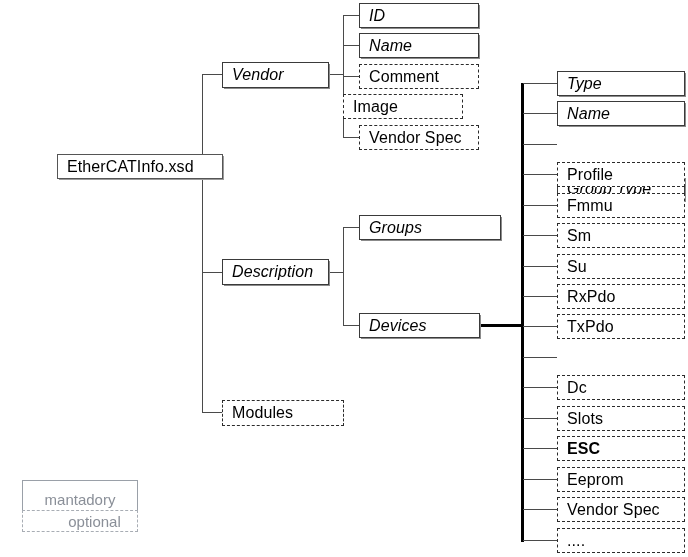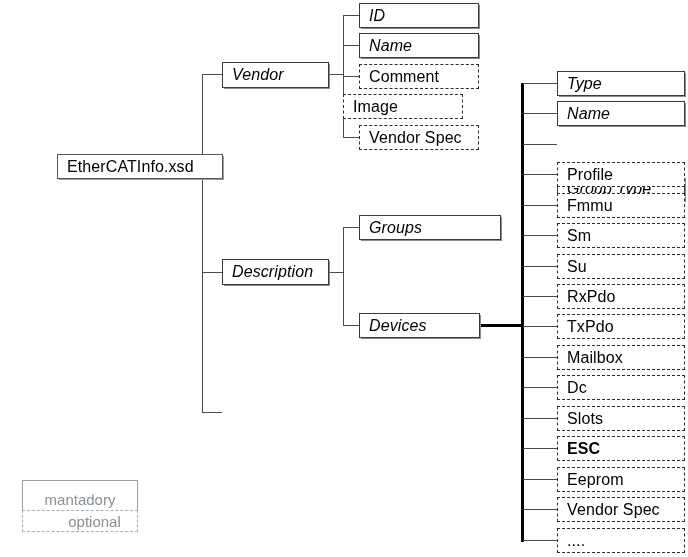--- a/index.html
+++ b/index.html
@@ -119,40 +119,40 @@
   <div class="ln h" style="left:523px; top:418px; width:34px;"></div>
   <div class="ln h" style="left:523px; top:448px; width:34px;"></div>
   <div class="ln h" style="left:523px; top:479px; width:34px;"></div>
   <div class="ln h" style="left:523px; top:509px; width:34px;"></div>
   <div class="ln h" style="left:523px; top:540px; width:34px;"></div>
 
   <div class="node root" style="left:22px; top:154px; width:166px; height:25px;">EtherCATInfo.xsd</div>
 
   <div class="node mandatory" style="left:222px; top:62px; width:107px; height:26px;">Vendor</div>
   <div class="node mandatory" style="left:222px; top:259px; width:107px; height:26px;">Description</div>
+  <div class="node optional" style="left:222px; top:400px; width:122px; height:26px;">Modules</div>
 
   <div class="node mandatory" style="left:359px; top:3px; width:120px; height:25px;">ID</div>
   <div class="node mandatory" style="left:359px; top:33px; width:120px; height:25px;">Name</div>
   <div class="node optional" style="left:359px; top:64px; width:120px; height:25px;">Comment</div>
   <div class="node optional" style="left:343px; top:94px; width:120px; height:25px;">Image</div>
   <div class="node optional" style="left:359px; top:125px; width:120px; height:25px;">Vendor Spec</div>
 
   <div class="node mandatory" style="left:359px; top:215px; width:142px; height:25px;">Groups</div>
   <div class="node mandatory" style="left:557px; top:71px; width:128px; height:25px;">Type</div>
 
   <div class="node mandatory" style="left:359px; top:313px; width:121px; height:25px;">Devices</div>
   <div class="node mandatory" style="left:557px; top:101px; width:128px; height:25px;">Name</div>
   <div class="node mandatory" style="left:557px; top:132px; width:128px; height:25px;margin-top:44px;">Group Type</div>
   <div class="node optional" style="left:557px; top:193px; width:128px; height:25px;">Fmmu</div>
   <div class="node optional" style="left:557px; top:162px; width:128px; height:25px;">Profile</div>
   <div class="node optional" style="left:557px; top:223px; width:128px; height:25px;">Sm</div>
   <div class="node optional" style="left:557px; top:254px; width:128px; height:25px;">Su</div>
   <div class="node optional" style="left:557px; top:284px; width:128px; height:25px;">RxPdo</div>
   <div class="node optional" style="left:557px; top:314px; width:128px; height:25px;">TxPdo</div>
-  <div class="node optional" style="left:557px; top:345px; width:128px; height:25px;">Mailbox</div>
   <div class="node optional" style="left:557px; top:406px; width:128px; height:25px;">Slots</div>
   <div class="node optional" style="left:557px; top:375px; width:128px; height:25px;">Dc</div>
   <div class="node optional" style="left:557px; top:436px; width:128px; height:25px;font-weight:bold;">ESC</div>
   <div class="node optional" style="left:557px; top:467px; width:128px; height:25px;">Eeprom</div>
   <div class="node optional" style="left:557px; top:497px; width:128px; height:25px;">Vendor Spec</div>
   <div class="node optional" style="left:557px; top:528px; width:128px; height:25px;">....</div>
 
   <div class="legend-box mandatory-key" style="left:22px; top:480px; width:116px; height:38px;">mantadory</div>
   <div class="legend-box optional-key" style="left:22px; top:510px; width:116px; height:22px;">optional</div>
 

